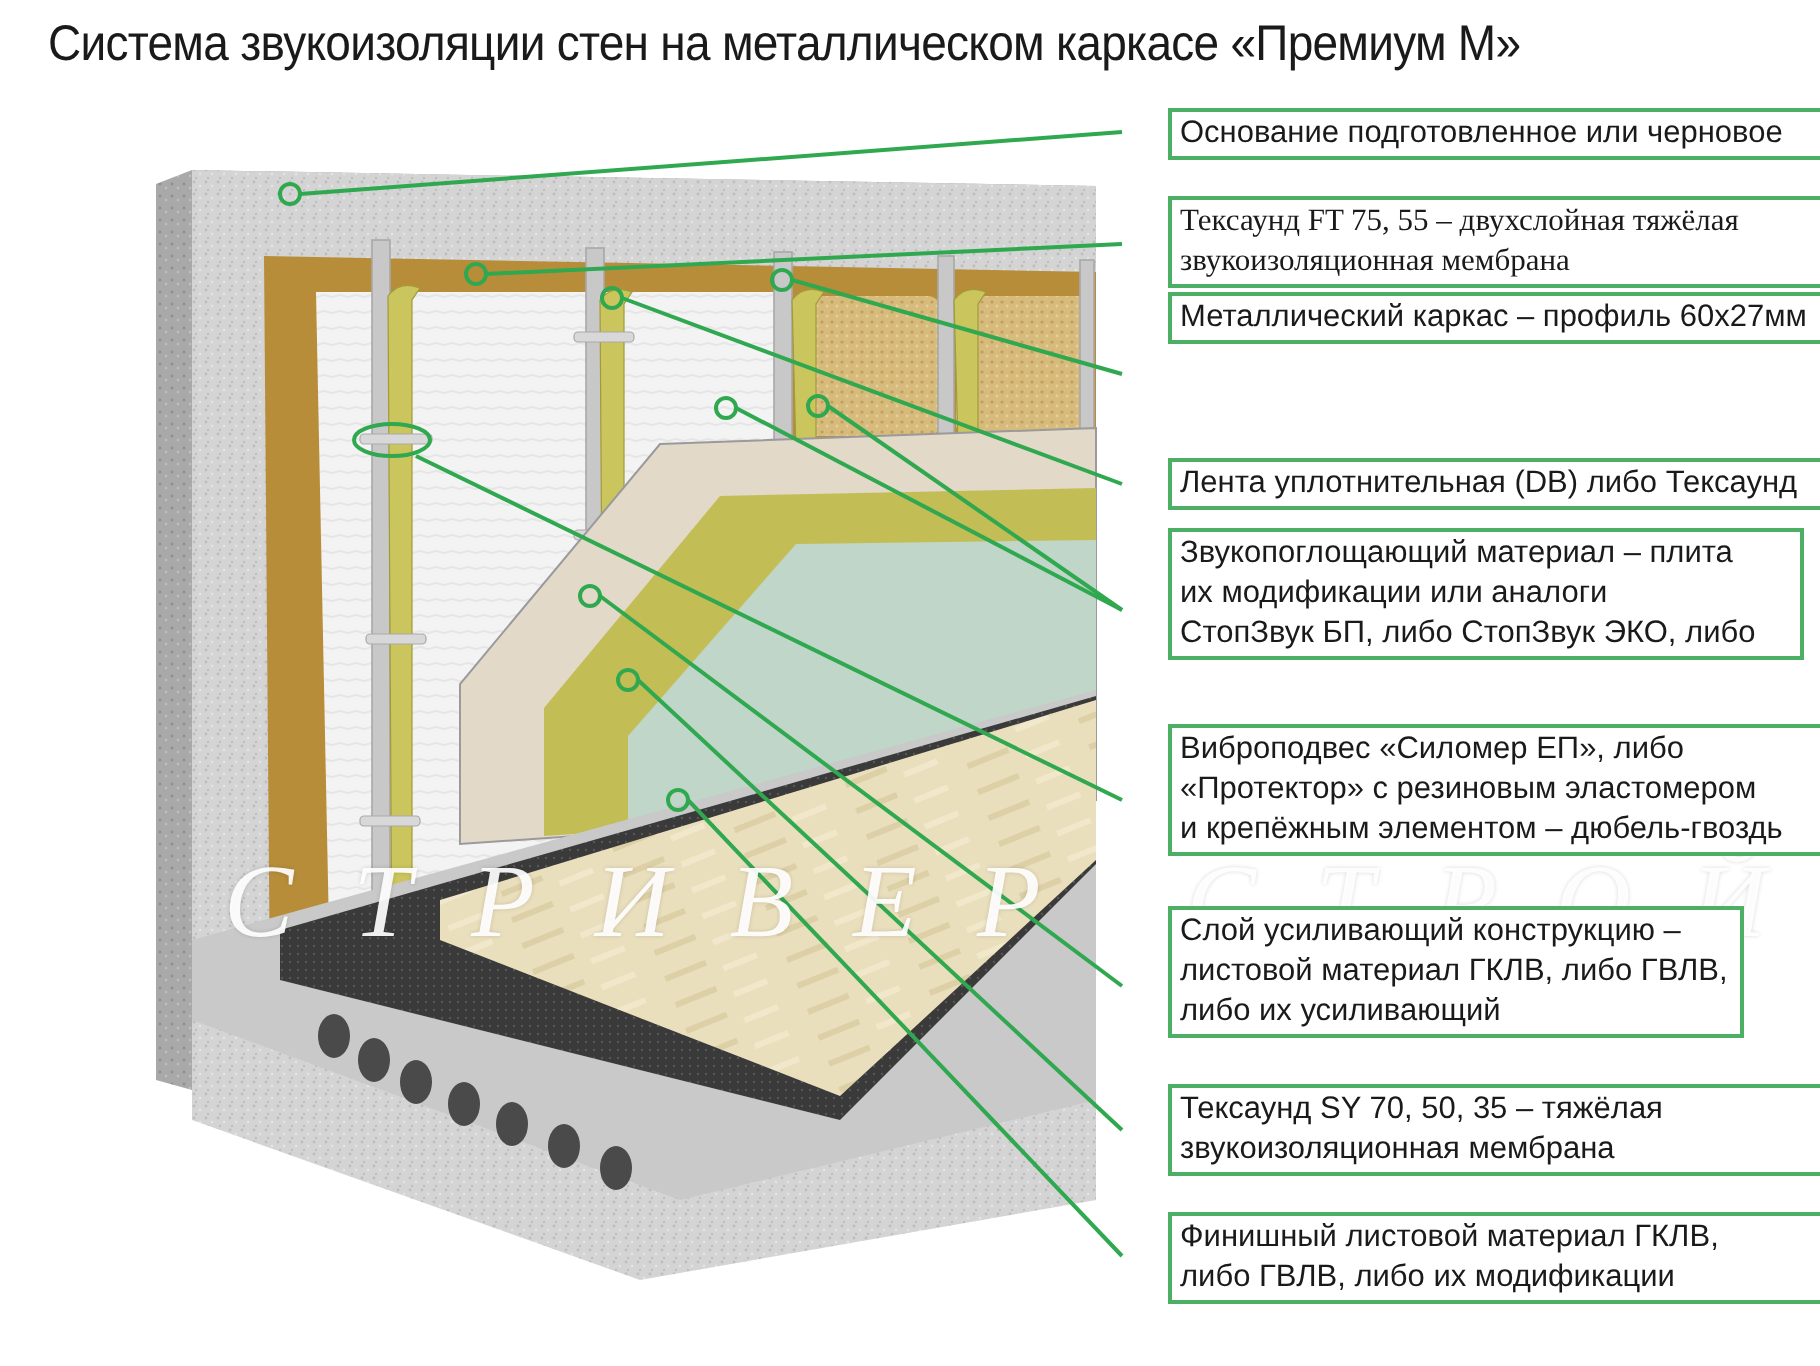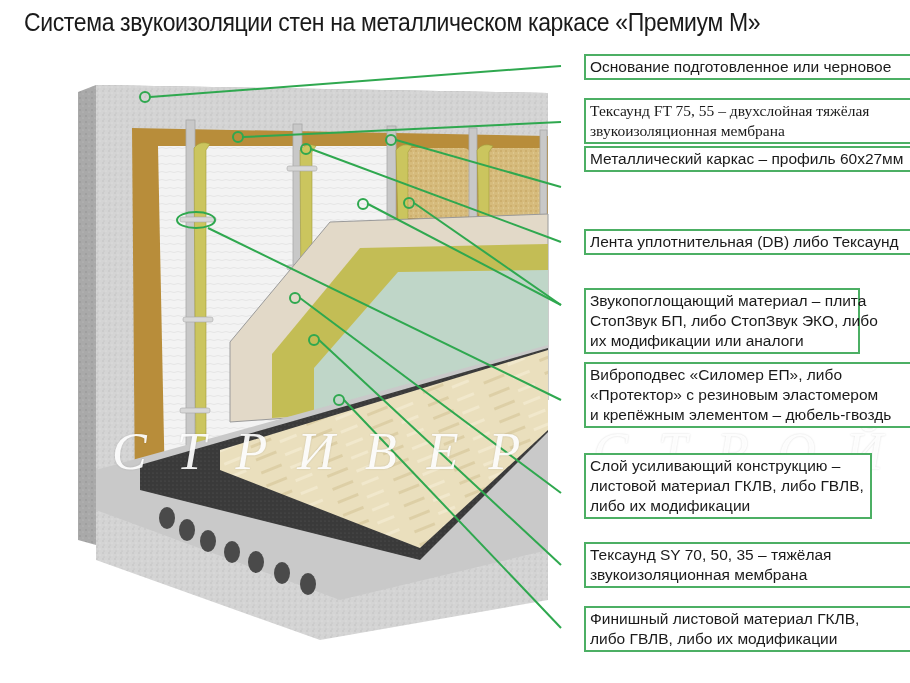--- a/index.html
+++ b/index.html
@@ -163,34 +163,34 @@
 <div class="label-box" style="top:98px; width:336px;font-family:Liberation Serif, serif;">
   <span>Тексаунд FT 75, 55 – двухслойная тяжёлая</span>
   <span>звукоизоляционная мембрана</span>
 </div>
 <div class="label-box" style="top:146px; width:384px;">
   <span>Металлический каркас – профиль 60х27мм</span>
 </div>
 <div class="label-box" style="top:229px; width:336px;">
   <span>Лента уплотнительная (DB) либо Тексаунд</span>
 </div>
-<div class="label-box" style="top:288px; width:276px;">
+<div class="label-box" style="top:264px; width:318px;">
   <span>Звукопоглощающий материал – плита</span>
+  <span>их модификации или аналоги</span>
   <span>СтопЗвук БП, либо СтопЗвук ЭКО, либо</span>
-  <span>их модификации или аналоги</span>
 </div>
 <div class="label-box" style="top:362px; width:330px;">
   <span>Виброподвес «Силомер ЕП», либо</span>
   <span>«Протектор» с резиновым эластомером</span>
   <span>и крепёжным элементом – дюбель-гвоздь</span>
 </div>
 <div class="label-box" style="top:453px; width:288px;">
   <span>Слой усиливающий конструкцию –</span>
   <span>листовой материал ГКЛВ, либо ГВЛВ,</span>
-  <span>либо их модификации</span>
+  <span>либо их усиливающий</span>
 </div>
 <div class="label-box" style="top:542px; width:354px;">
   <span>Тексаунд SY 70, 50, 35 – тяжёлая</span>
   <span>звукоизоляционная мембрана</span>
 </div>
 <div class="label-box" style="top:606px; width:368px;">
   <span>Финишный листовой материал ГКЛВ,</span>
   <span>либо ГВЛВ, либо их модификации</span>
 </div>
 

